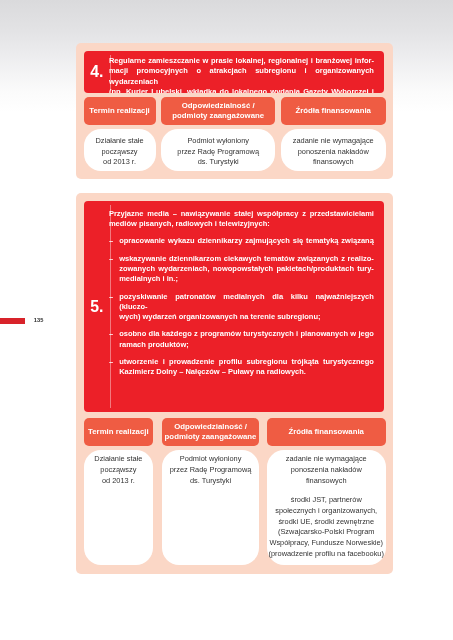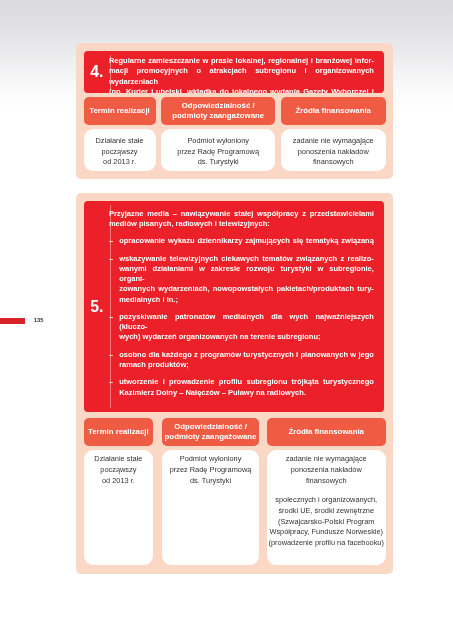--- a/index.html
+++ b/index.html
@@ -46,21 +46,21 @@
   .hdr{
     position:absolute;
     background:#ef5c43;color:#fff;border-radius:5px;
     display:flex;flex-direction:column;align-items:center;justify-content:center;text-align:center;
     font-size:7.8px;font-weight:bold;line-height:10px;
     box-sizing:border-box;
   }
   .hdr div{white-space:nowrap;}
   .cell{
     position:absolute;
-    background:#fff;border-radius:9px;color:#333333;
+    background:#fff;border-radius:17px;color:#333333;
     font-size:7.4px;line-height:10.7px;text-align:center;
     box-sizing:border-box;padding:18px 0 0 0;
   }
   .cell div{white-space:nowrap;}
   .gap{height:8.9px;}
 </style>
 </head>
 <body>
 
 <div id="pagebg"></div>
@@ -110,28 +110,27 @@
         <div class="sep"></div>
         <div class="txt" style="top: 7.3px;">
           <div class="L"><b>Przyjazne media</b> – nawiązywanie stałej współpracy z przedstawicielami</div>
           <div class="L last">mediów pisanych, radiowych i telewizyjnych:</div>
           <div class="bl">
             <div class="dash L last">–</div>
             <div class="L">opracowanie wykazu dziennikarzy zajmujących się tematyką związaną</div>
           </div>
           <div class="bl">
             <div class="dash L last">–</div>
-            <div class="L">wskazywanie telewizyjnych ciekawych tematów związanych z realizo-</div>
-            <div class="L">wanymi działaniami w zakresie rozwoju turystyki w subregionie, organi-</div>
+            <div class="L">wskazywanie dziennikarzom ciekawych tematów związanych z realizo-</div>
             <div class="L">zowanych wydarzeniach, nowopowstałych pakietach/produktach tury-</div>
             <div class="L last">medialnych i in.;</div>
           </div>
           <div class="bl">
             <div class="dash L last">–</div>
-            <div class="L">pozyskiwanie patronatów medialnych dla wych najważniejszych (kluczo-</div>
+            <div class="L">pozyskiwanie patronatów medialnych dla kilku najważniejszych (kluczo-</div>
             <div class="L last">wych) wydarzeń organizowanych na terenie subregionu;</div>
           </div>
           <div class="bl">
             <div class="dash L last">–</div>
             <div class="L">osobno dla każdego z programów turystycznych i planowanych w jego</div>
             <div class="L last">ramach produktów;</div>
           </div>
           <div class="bl">
             <div class="dash L last">–</div>
             <div class="L">utworzenie i prowadzenie profilu subregionu trójkąta turystycznego</div>
@@ -157,20 +156,21 @@
         <div>ds. Turystyki</div>
       </div>
       <div class="hdr" style="left: 191.4px; top: 224.5px; width: 118.7px; height: 28px;">
         <div>Źródła finansowania</div>
       </div>
       <div class="cell" style="left: 191.4px; top: 256.5px; width: 118.7px; height: 115.4px; padding-top: 4.7px;">
         <div>zadanie nie wymagające</div>
         <div>ponoszenia nakładów</div>
         <div>finansowych</div>
         <div class="gap">&nbsp;</div>
+        <div>środki JST, partnerów</div>
         <div>społecznych i organizowanych,</div>
         <div>środki UE, środki zewnętrzne</div>
         <div>(Szwajcarsko-Polski Program</div>
         <div>Współpracy, Fundusze Norweskie)</div>
         <div>(prowadzenie profilu na facebooku)</div>
       </div>
     </div>
   </div>
 
 </body></html>

